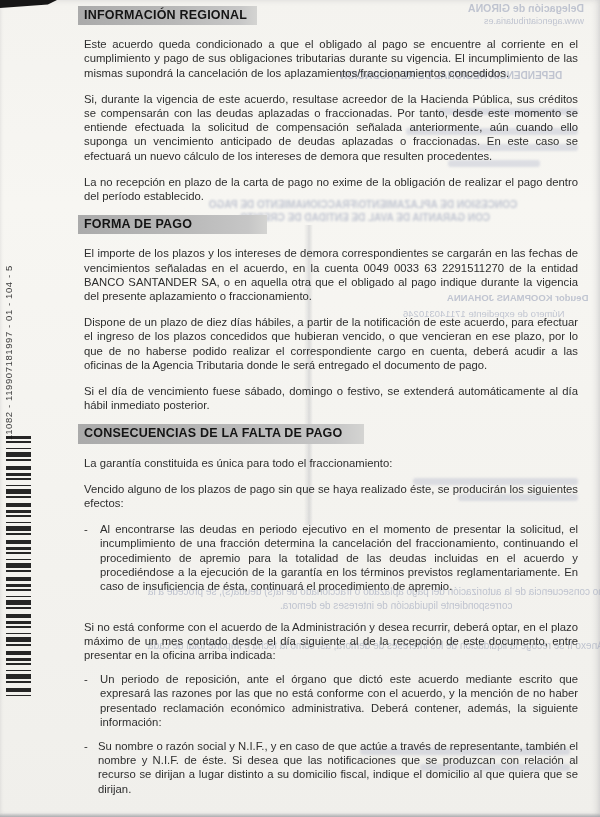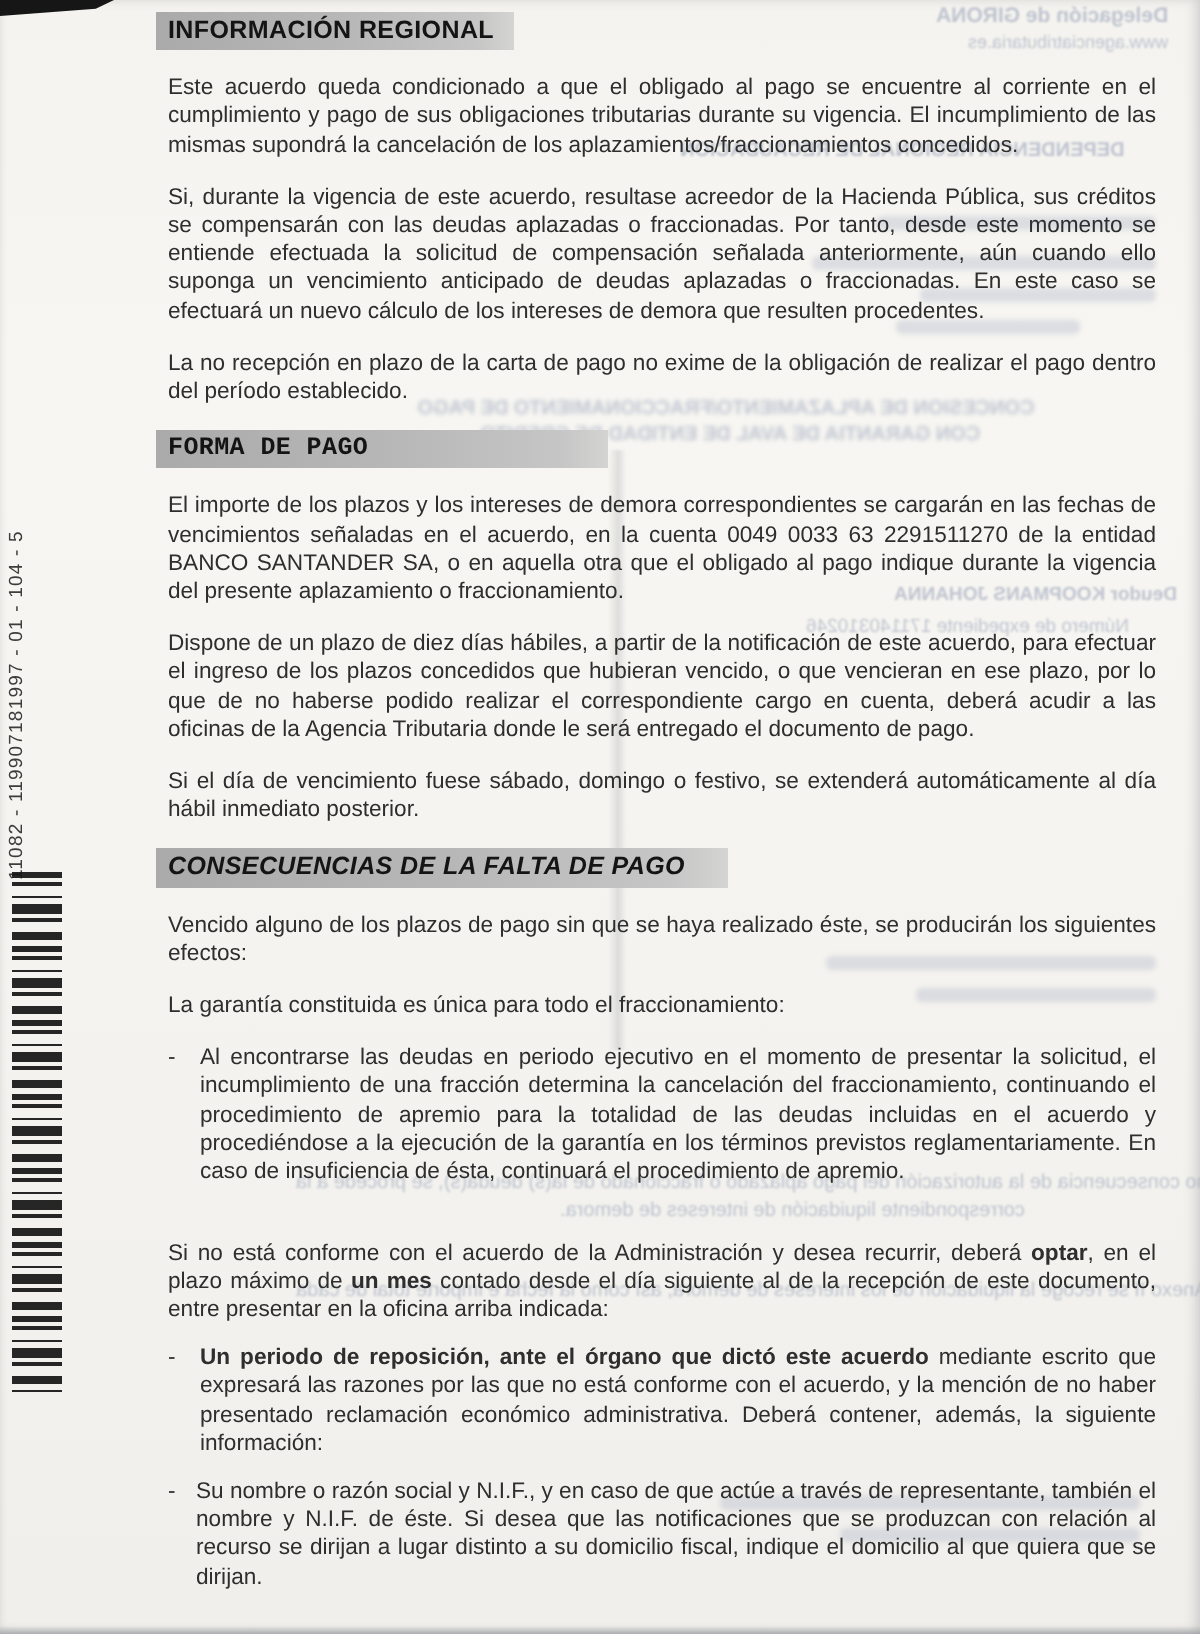--- a/index.html
+++ b/index.html
@@ -38,32 +38,32 @@
   .bleed-bar{position:absolute;height:7px;border-radius:3px;background:rgba(165,172,196,.32);
     filter:blur(1.2px);pointer-events:none;}
   
   .content{position:absolute;left:84px;top:6px;width:494px;font-size:11.3px;line-height:14.2px;
     text-align:justify;}
   .section{margin-bottom:8px;}
   .section.tight{margin-bottom:4px;}
   .band{display:inline-block;font-size:12.5px;font-weight:bold;letter-spacing:.2px;color:#141414;
     background:linear-gradient(90deg,#aaaaaa 0%,#b8b8b8 55%,#c6c6c6 90%,#d4d4d2 100%);
     padding:2px 10px 3px 6px;margin:0 0 12px -6px;}
-  .band.pr-lg{padding-right:120px;font-family:Liberation Mono, monospace;}
-  .band.pr-md{padding-right:22px;font-style:italic;}
+  .band.pr-lg{padding-right:75px;}
+  .band.pr-md{padding-right:22px;}
   .content p{margin:0 0 12px;}
   .section.last p{margin:0 0 10px;}
   .bullet{display:flex;margin:0 0 12px;}
   .section.last .bullet{margin:0 0 10px;}
   .bullet .dash{flex:0 0 16px;}
   .bullet .btext{flex:1;text-align:justify;}
   .bullet.lvl1{margin-left:6px;}
   .bullet.lvl2{margin-left:34px;}
   .bullet.lvl2 .dash{flex:0 0 14px;}
-  b{font-weight:bold;}
+  b{font-weight:normal;}
 </style>
 </head>
 <body>
 
 <div class="page">
 
   <div class="corner-mark"></div>
   <div class="bottom-edge"></div>
   <div class="crease-v"></div>
 
@@ -100,22 +100,22 @@
 
     <div class="section">
       <span class="band pr-lg">FORMA DE PAGO</span><br>
       <p>El importe de los plazos y los intereses de demora correspondientes se cargarán en las fechas de vencimientos señaladas en el acuerdo, en la cuenta 0049 0033 63 2291511270 de la entidad BANCO SANTANDER SA, o en aquella otra que el obligado al pago indique durante la vigencia del presente aplazamiento o fraccionamiento.</p>
       <p>Dispone de un plazo de diez días hábiles, a partir de la notificación de este acuerdo, para efectuar el ingreso de los plazos concedidos que hubieran vencido, o que vencieran en ese plazo, por lo que de no haberse podido realizar el correspondiente cargo en cuenta, deberá acudir a las oficinas de la Agencia Tributaria donde le será entregado el documento de pago.</p>
       <p>Si el día de vencimiento fuese sábado, domingo o festivo, se extenderá automáticamente al día hábil inmediato posterior.</p>
     </div>
 
     <div class="section tight">
       <span class="band pr-md">CONSECUENCIAS DE LA FALTA DE PAGO</span><br>
+      <p>La garantía constituida es única para todo el fraccionamiento:</p>
       <p>Vencido alguno de los plazos de pago sin que se haya realizado éste, se producirán los siguientes efectos:</p>
-      <p>La garantía constituida es única para todo el fraccionamiento:</p>
       <div class="bullet">
         <span class="dash">-</span>
         <span class="btext">Al encontrarse las deudas en periodo ejecutivo en el momento de presentar la solicitud, el incumplimiento de una fracción determina la cancelación del fraccionamiento, continuando el procedimiento de apremio para la totalidad de las deudas incluidas en el acuerdo y procediéndose a la ejecución de la garantía en los términos previstos reglamentariamente. En caso de insuficiencia de ésta, continuará el procedimiento de apremio.</span>
       </div>
     </div>
 
     <div class="section last">
       <br>
       <p><span>Si no está conforme con el acuerdo de la Administración y desea recurrir, deberá </span><b>optar</b><span>, en el plazo máximo de </span><b>un mes</b><span> contado desde el día siguiente al de la recepción de este documento, entre presentar en la oficina arriba indicada:</span></p>
       <div class="bullet lvl1">

